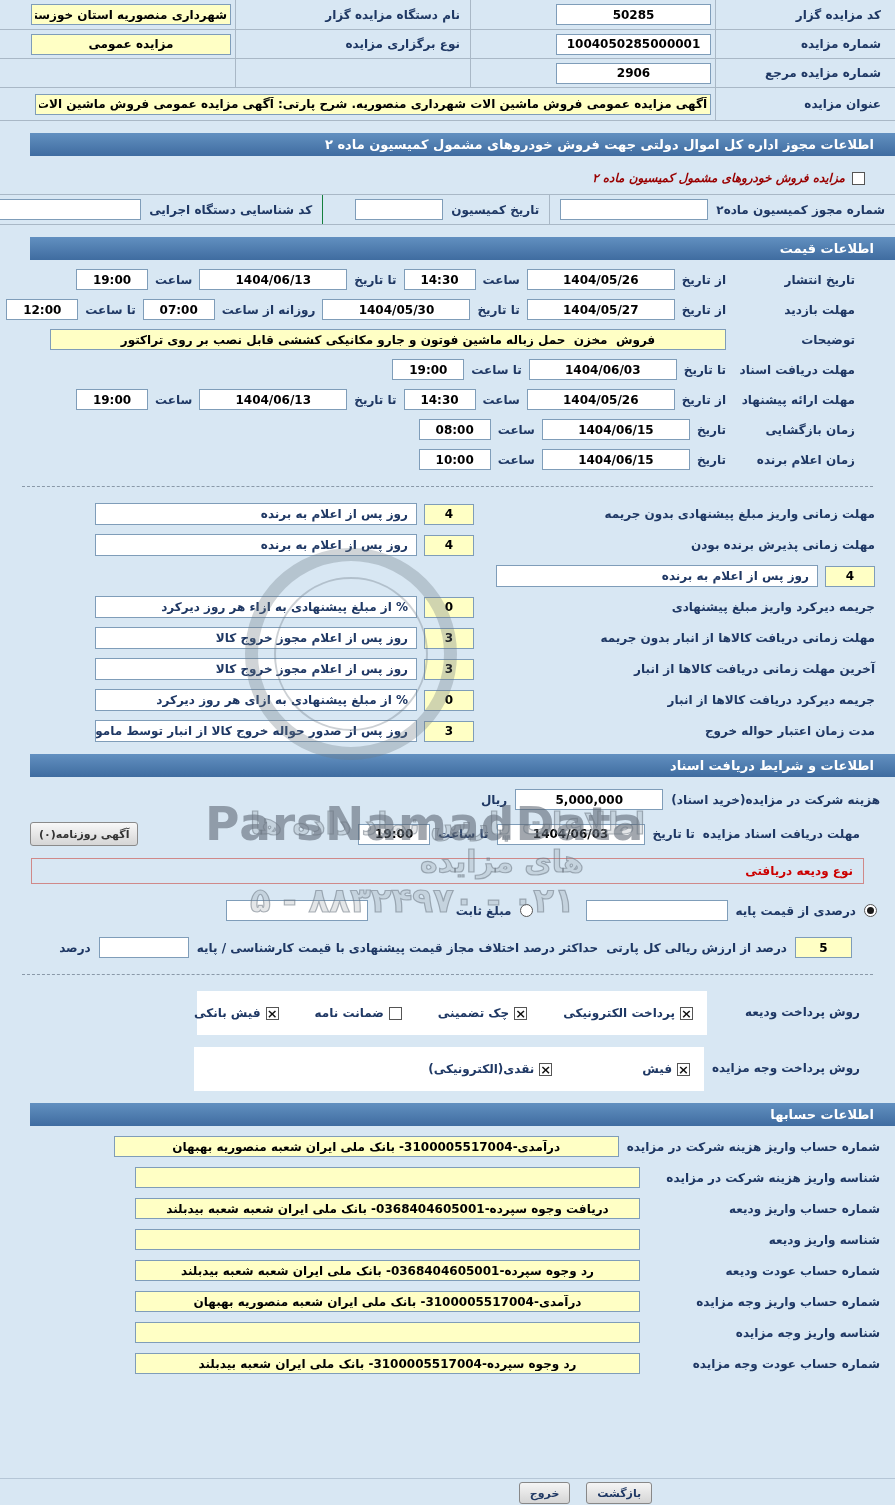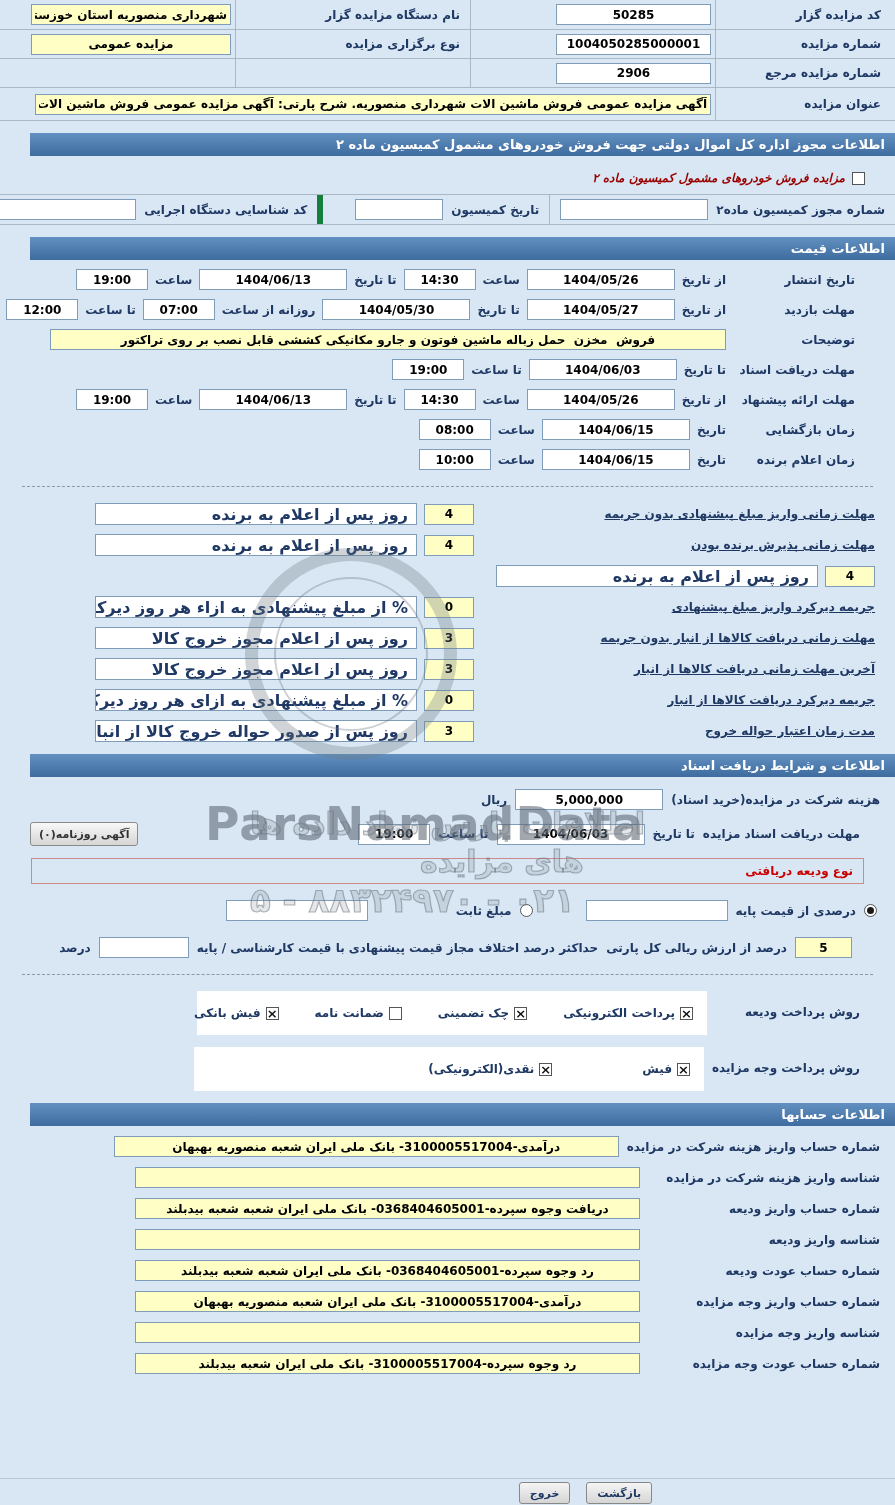--- a/index.html
+++ b/index.html
@@ -36,21 +36,21 @@
   .inp.start { text-align: right; }
   .w155 { width: 155px; } .w200 { width: 200px; } .w148 { width: 148px; }
   .w90  { width: 90px; }  .w88  { width: 88px; }  .w186 { width: 186px; }
   .w142 { width: 142px; } .w57  { width: 57px; }  .w50  { width: 50px; }
   .w505 { width: 505px; } .w676 { width: 676px; } .date { width: 148px; } .time { width: 72px; }
 
   .sec-header {
     height: 23px; line-height: 23px;
     background: linear-gradient(180deg, #6290c0 0%, #3f6ca0 100%);
     color: #fff; font-weight: bold; font-size: 13px;
-    padding-right: 10px;
+    padding-right: 21px;
     margin: 12px 0 8px 30px;
   }
 
   
   .toptable { width: 100%; border-bottom: 1px solid #a9b8c6; }
   .trow { display: grid; grid-template-columns: 180px 245px 235px 1fr; align-items: center; min-height: 29px; border-top: 1px solid #a9b8c6; }
   .trow:first-child { border-top: none; }
   .trow.title { grid-template-columns: 180px 1fr; min-height: 33px; }
   .tcell { height: 100%; display: flex; align-items: center; padding: 2px 4px; }
   .trow .tcell:nth-child(1) { border-left: 1px solid #a9b8c6; justify-content: flex-start; padding-right: 14px; }
@@ -58,34 +58,34 @@
   .trow:not(.title) .tcell:nth-child(3) { border-left: 1px solid #a9b8c6; justify-content: flex-start; padding-right: 10px; }
 
   
   .chkrow { display: flex; align-items: center; gap: 7px; padding: 7px 30px 5px 0; }
   .chkrow .lbl { color: #990000; font-style: italic; }
   .cb { width: 13px; height: 13px; background: #fff; border: 1px solid #555; display: inline-flex; align-items: center; justify-content: center; flex: none; }
   .cb.checked::after { content: "×"; font-weight: bold; font-size: 13px; line-height: 1; color: #111; }
   .permit-row { display: flex; align-items: stretch; border-top: 1px solid #a9b8c6; border-bottom: 1px solid #a9b8c6; min-height: 31px; margin-top: 4px; }
   .pgroup { display: flex; align-items: center; gap: 8px; padding: 0 10px; }
   .pg1 { flex: 0 0 345px; border-left: 1px solid #a9b8c6; }
-  .pg2 { flex: 0 0 190px; border-left: 6px solid #15803d; padding-left: 32px; }
+  .pg2 { flex: 0 0 190px; border-left: 1px solid #15803d; padding-left: 32px; }
   .pg3 { flex: 1; }
 
   
   .timerow { display: flex; align-items: center; gap: 7px; padding-right: 40px; margin: 9px 0; }
   .timerow .rowlabel { min-width: 122px; text-align: right; }
 
   
   .penrow { display: flex; align-items: center; gap: 7px; margin: 9px 0; padding: 0 20px 0 95px; }
-  .penrow .plabel { flex: 1; text-align: right; text-decoration: underline; }
+  .penrow .plabel { flex: 1; text-align: right; }
   .punit {
     flex: 0 0 322px; height: 22px; border: 1px solid #7f9db9; background: #fff;
     display: flex; align-items: center; justify-content: flex-start;
-    padding: 0 8px; font-weight: bold; font-size: 16px; color: #1f3864; white-space: nowrap; overflow: hidden;
+    padding: 0 8px; font-weight: bold; font-size: 12px; color: #1f3864; white-space: nowrap; overflow: hidden;
   }
 
   .docsrow1 { display: flex; align-items: center; gap: 8px; padding-right: 15px; margin: 12px 0; }
   .docsrow2 { display: flex; align-items: center; gap: 8px; padding-right: 35px; margin: 12px 0; }
   .newsbtn {
     height: 24px; padding: 0 8px; margin-inline-start: auto; margin-left: 30px;
     background: linear-gradient(#f8f8f8, #d5d5d5); border: 1px solid #8a8a8a; border-radius: 3px;
     font-family: "DejaVu Sans", sans-serif; font-size: 11px; font-weight: bold; color: #333; cursor: pointer;
   }
 

